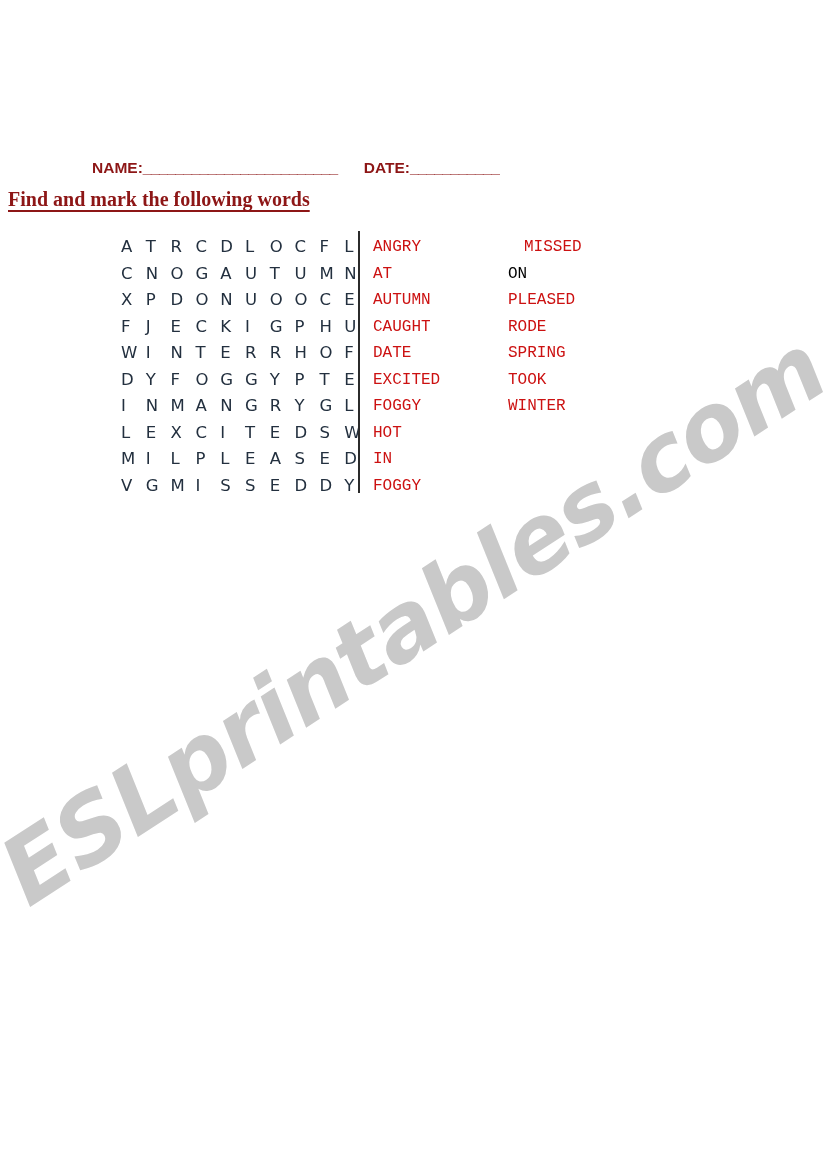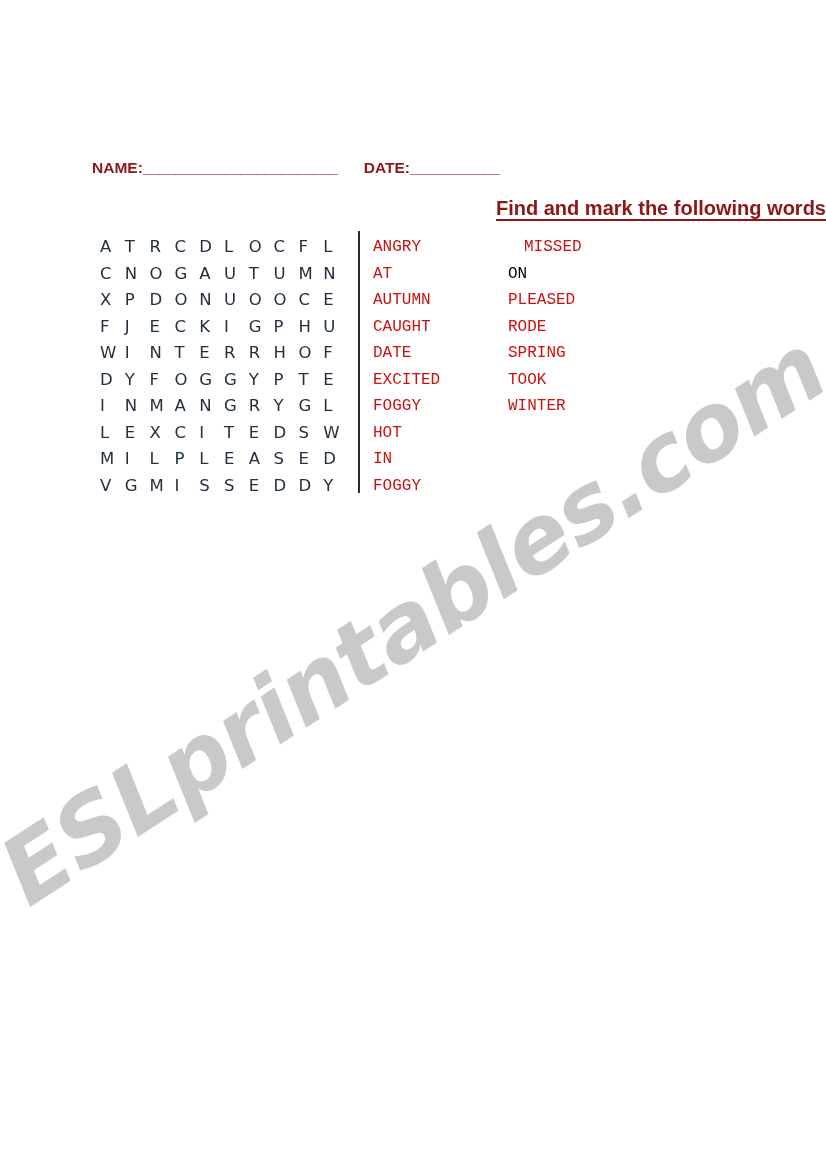--- a/index.html
+++ b/index.html
@@ -69,47 +69,46 @@
     display: inline-block;
     width: 26px;
   }
 
   
   #worksheet-title {
     position: absolute;
     left: 0px;
     top: 188px;
     width: 826px;
-    text-align: right;
+    text-align: left;
     padding-left: 8px;
     box-sizing: border-box;
     z-index: 3;
-    font-family: Liberation Sans, sans-serif;
+    font-family: Liberation Serif, serif;
     font-weight: bold;
     font-size: 20px;
     color: #8d1616;
     text-decoration: underline;
     text-underline-offset: 4px;
-    margin-top: 9px;
   }
 
   
   #puzzle-area {
     position: absolute;
     left: 0;
     top: 0;
     width: 826px;
     height: 1169px;
     z-index: 2;
   }
 
   
   #letter-grid {
     position: absolute;
-    left: 100px;
+    left: 121px;
     top: 234px;
   }
   .grid-row {
     height: 26.5px;
     white-space: nowrap;
     font-family: "DejaVu Sans", sans-serif;
     font-size: 16.5px;
     color: #23303f;
     line-height: 26.5px;
   }

